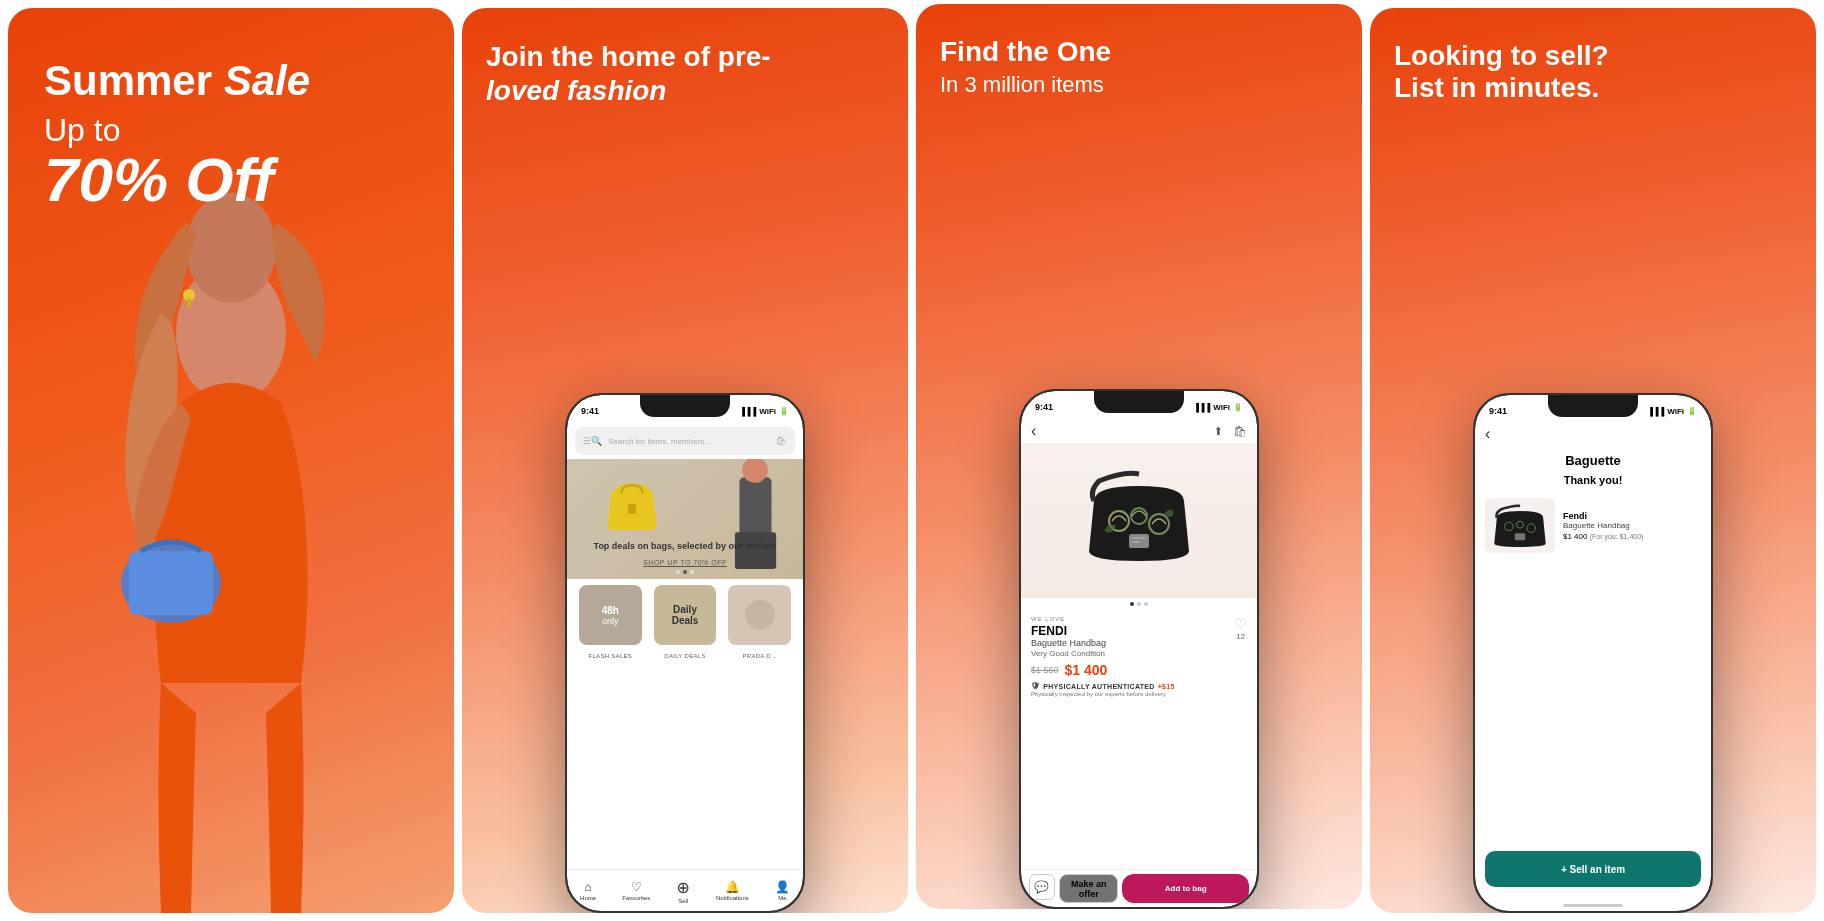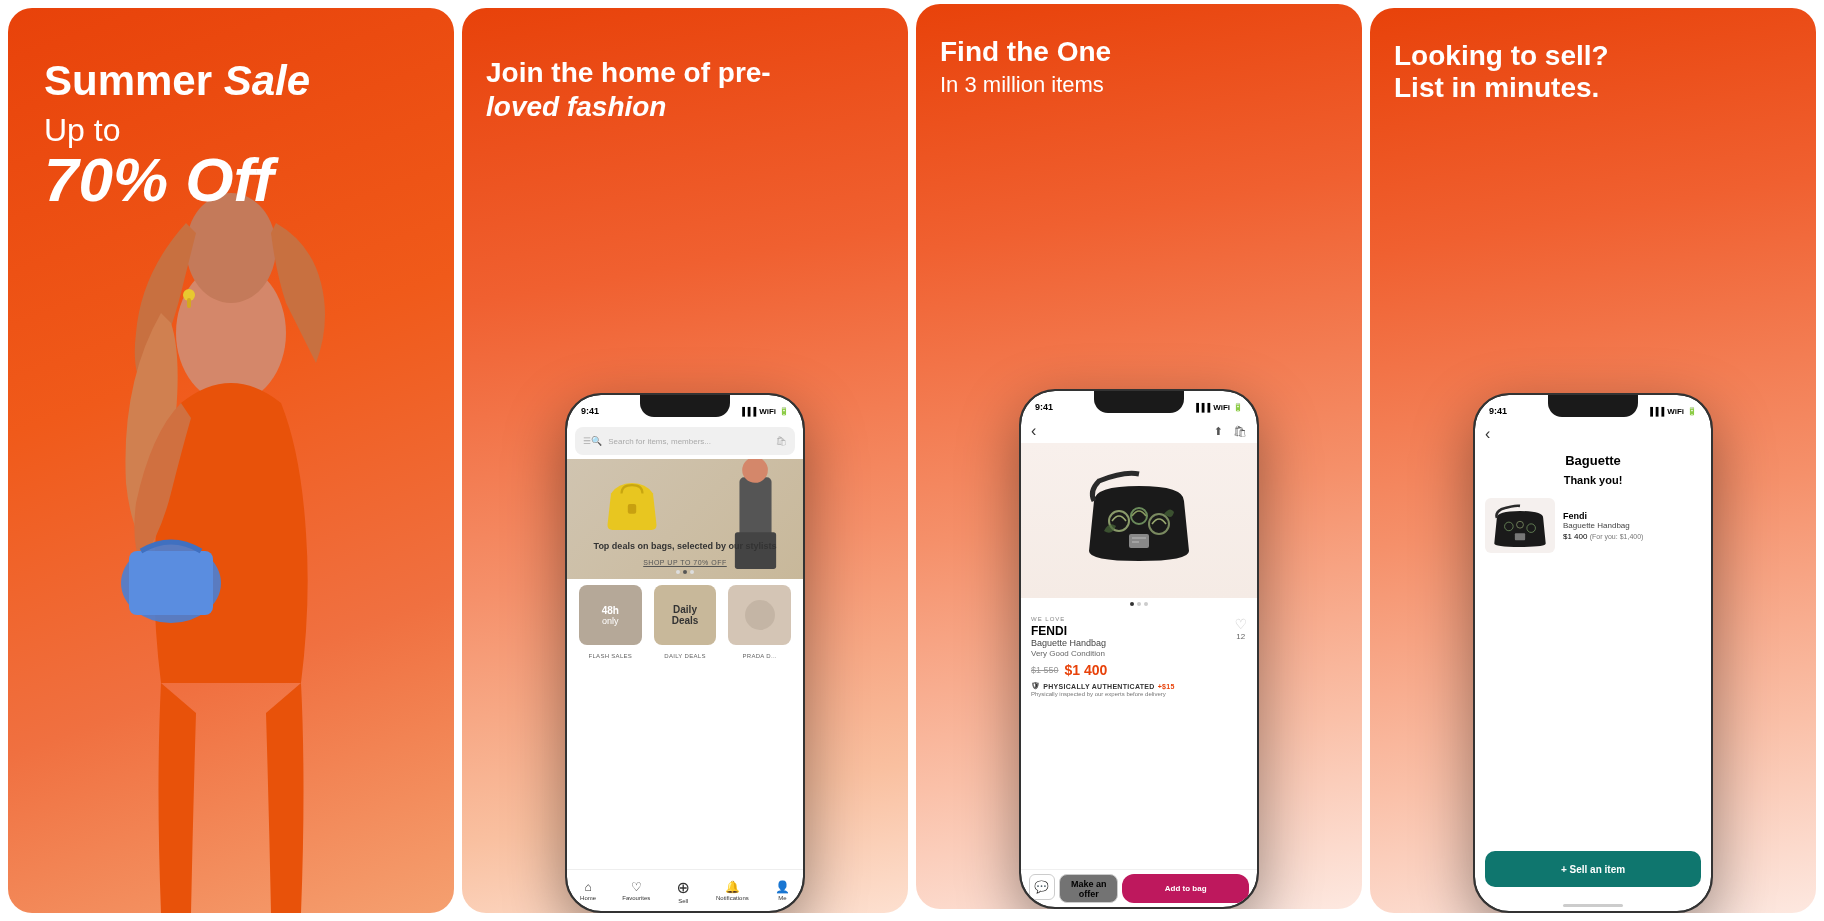--- a/index.html
+++ b/index.html
@@ -69,21 +69,20 @@
       padding: 0;
     }
 
     .panel-2 .panel-header {
       position: absolute;
       top: 32px;
       left: 24px;
       right: 24px;
       color: #fff;
       z-index: 2;
-      margin-top: 16px;
     }
     .panel-2 .panel-header h2 {
       font-size: 28px;
       font-weight: 700;
       line-height: 1.2;
     }
     .panel-2 .panel-header h2 em {
       font-style: italic;
     }
 

